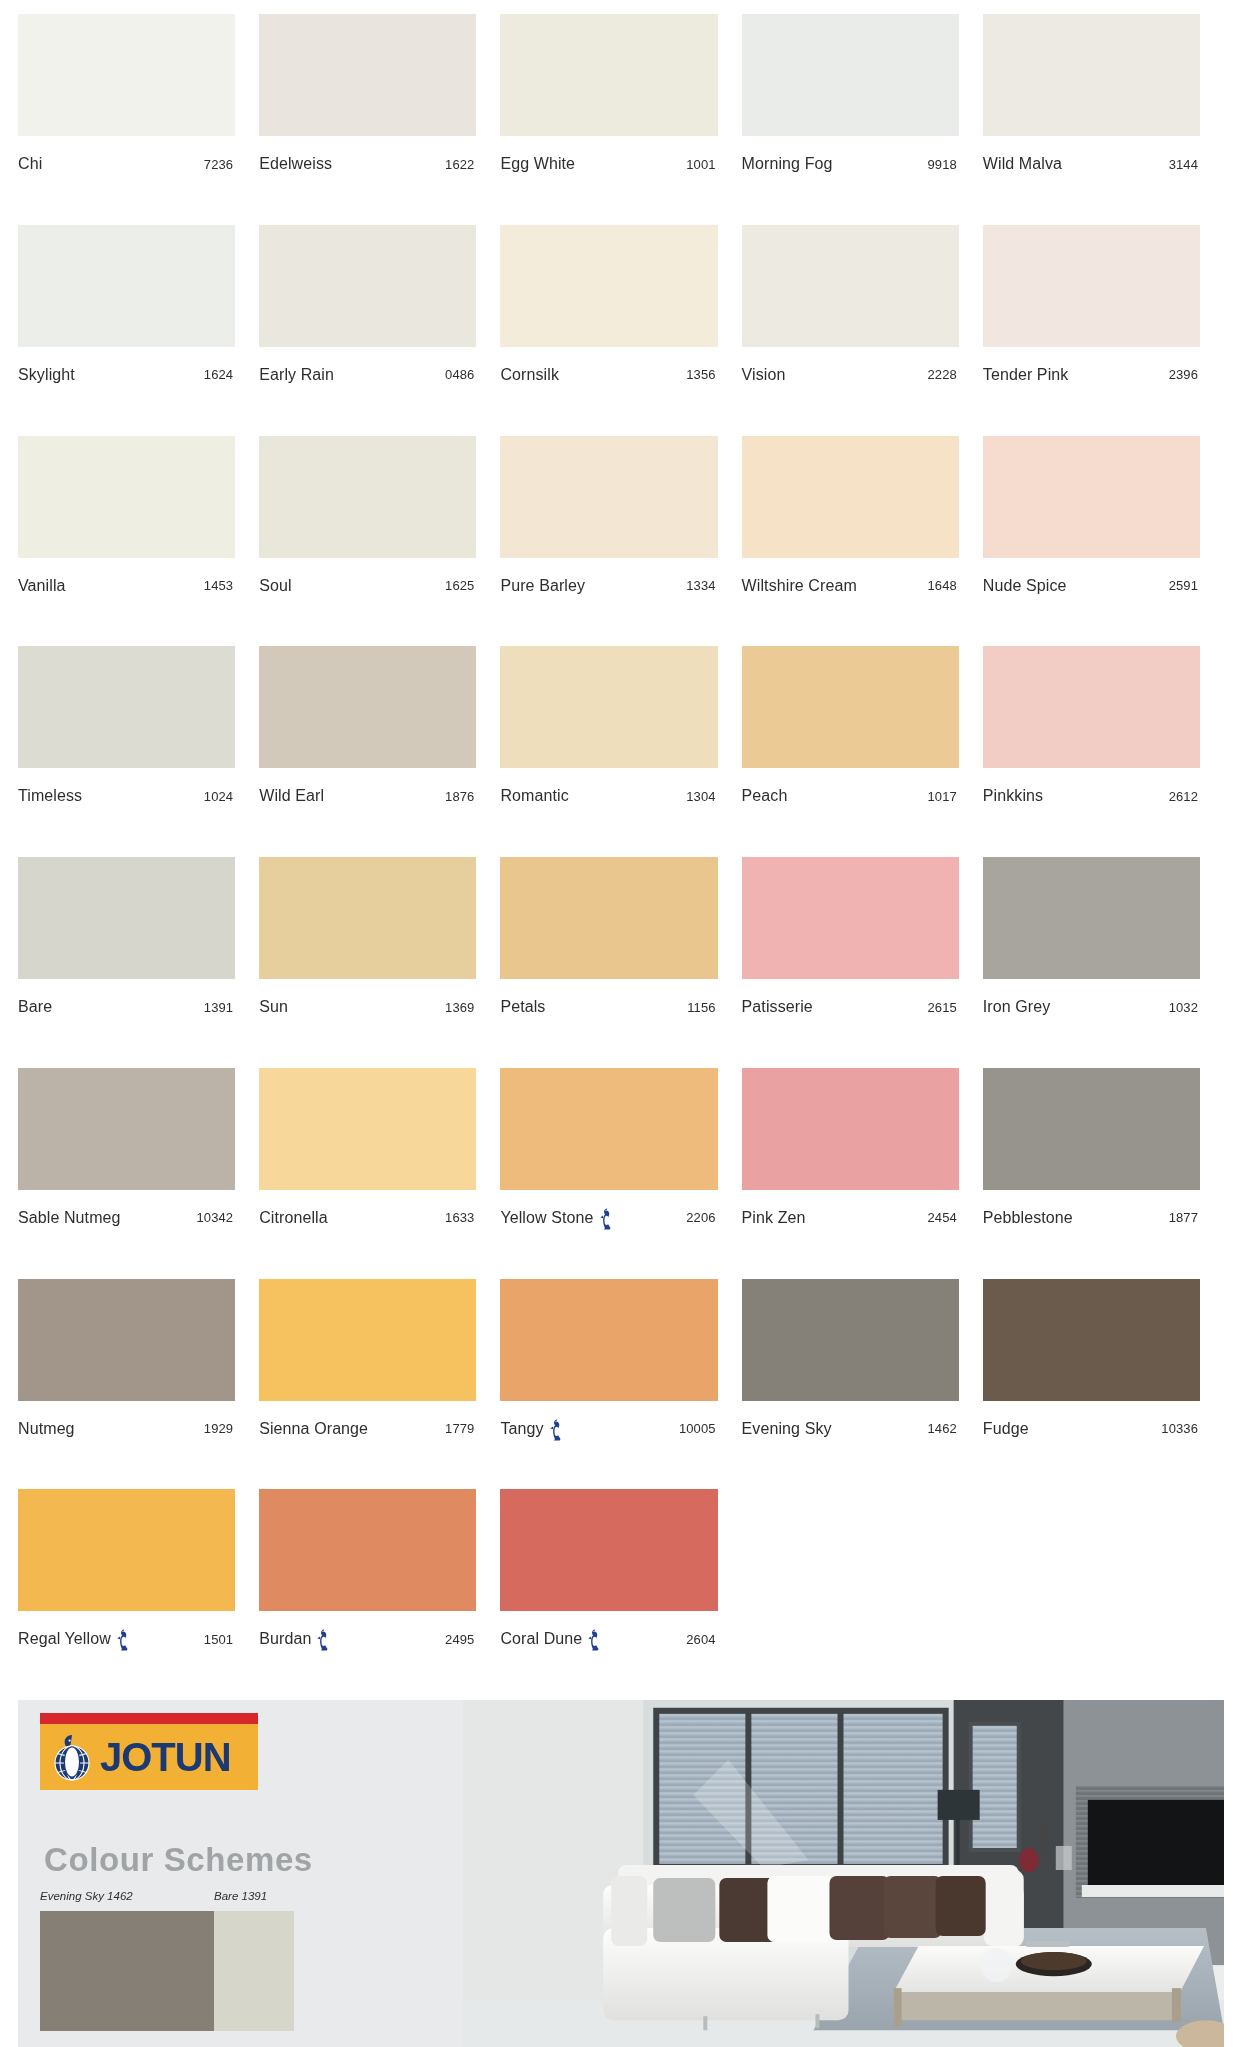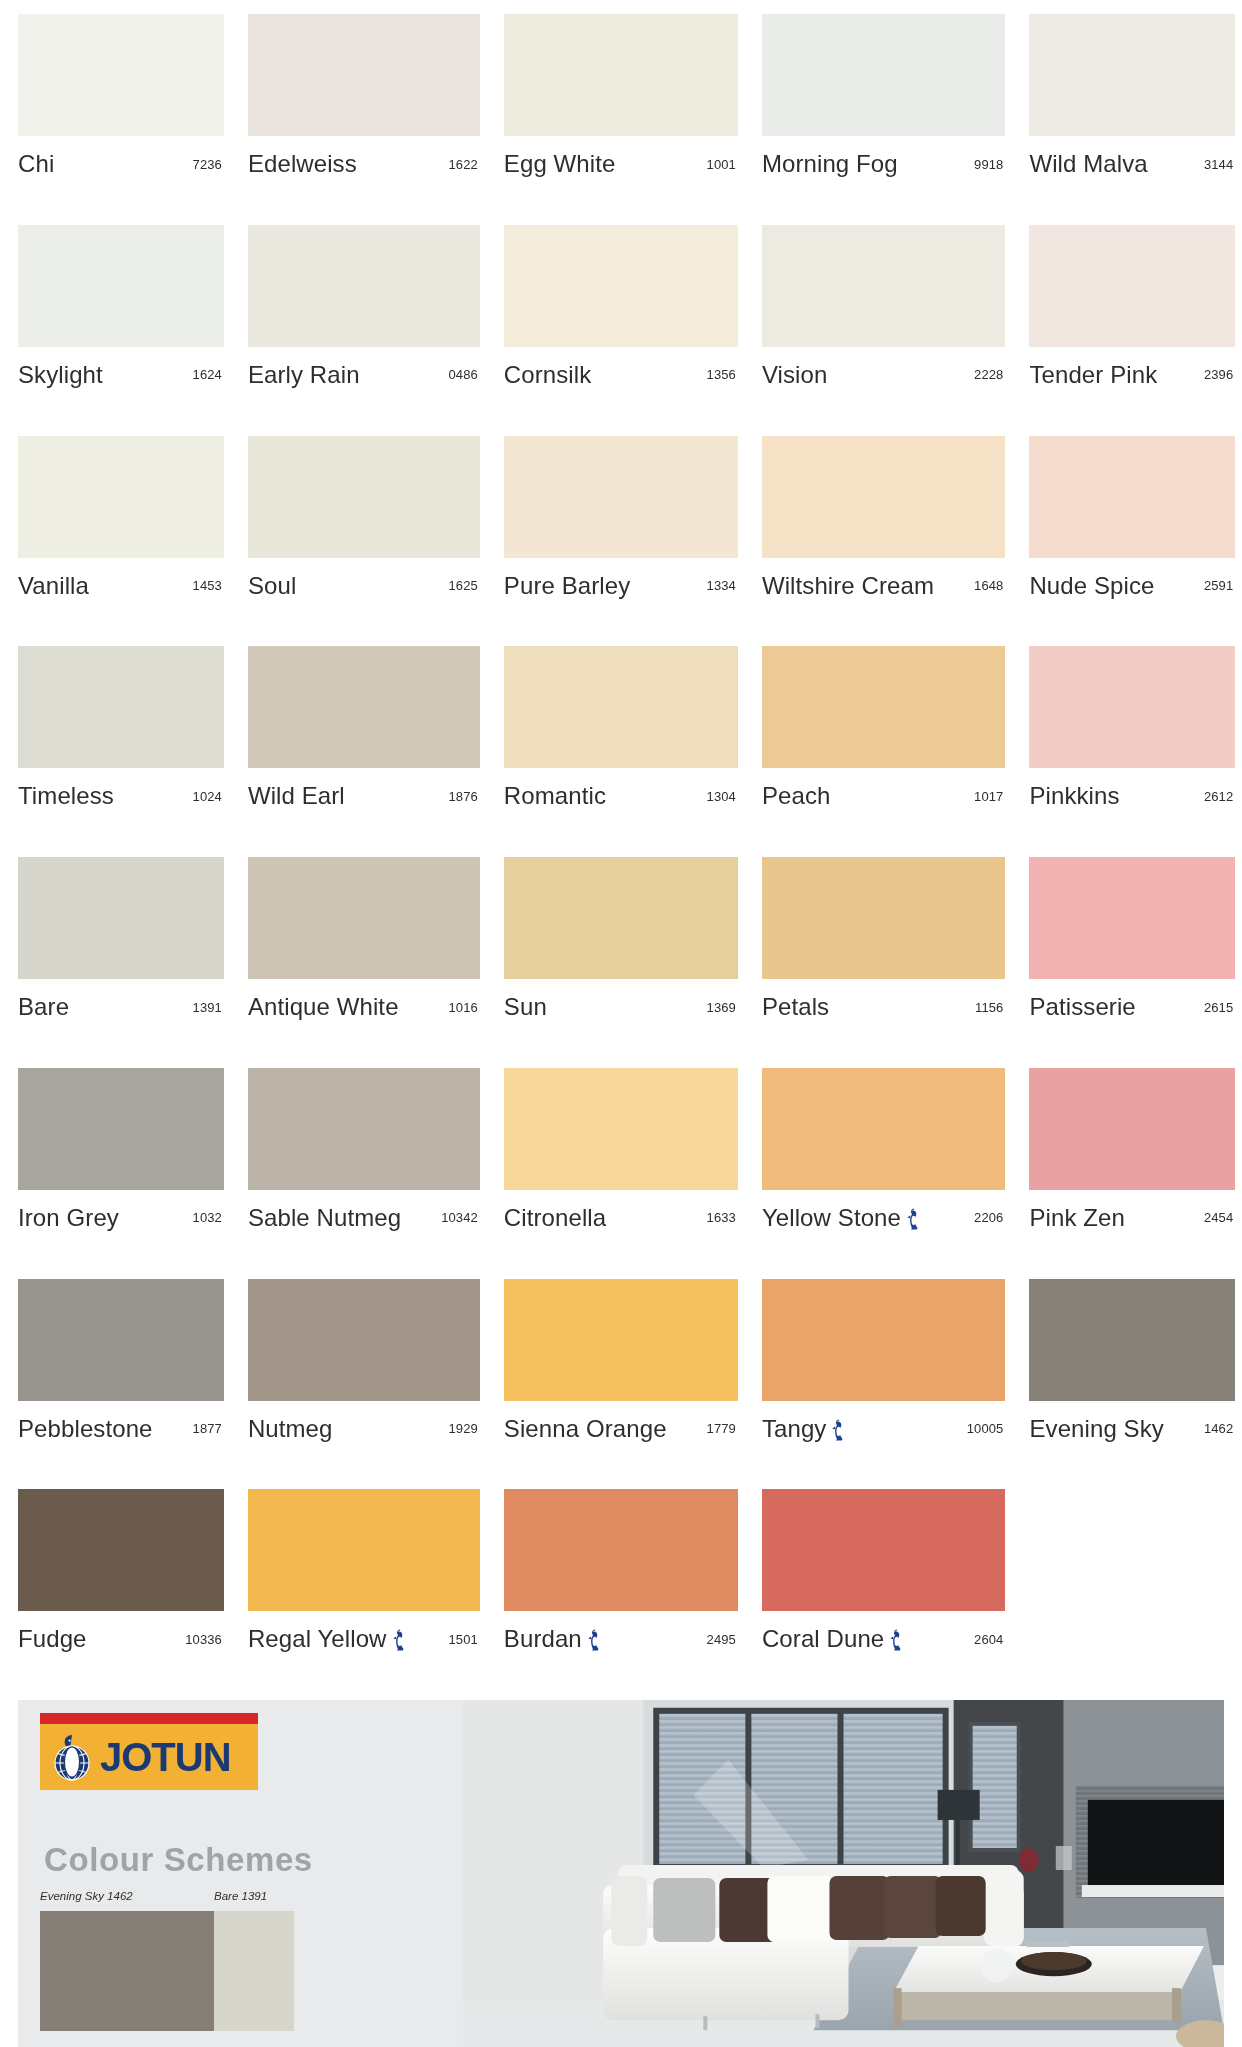--- a/index.html
+++ b/index.html
@@ -56,21 +56,21 @@
   }
 
   .name-wrap {
     display: flex;
     align-items: center;
     gap: 6px;
     white-space: nowrap;
   }
 
   .cname {
-    font-size: 24px;
+    font-size: 16px;
     color: #2e2e2e;
     letter-spacing: 0.1px;
   }
 
   .ccode {
     font-size: 13px;
     color: #2e2e2e;
     letter-spacing: 0.1px;
     margin-left: 40px;
   }
@@ -358,29 +358,20 @@
           <span class="ccode">2612</span>
         </div>
       </div>
       <div class="cell">
         <div class="chip" style="background: rgb(214, 214, 205);"></div>
         <div class="cell-label">
           <div class="name-wrap">
             <span class="cname">Bare</span>
           </div>
           <span class="ccode">1391</span>
-        </div>
-      </div>
-      <div class="cell">
-        <div class="chip" style="background: rgb(205, 196, 181);"></div>
-        <div class="cell-label">
-          <div class="name-wrap">
-            <span class="cname">Antique White</span>
-          </div>
-          <span class="ccode">1016</span>
         </div>
       </div>
       <div class="cell">
         <div class="chip" style="background: rgb(230, 207, 157);"></div>
         <div class="cell-label">
           <div class="name-wrap">
             <span class="cname">Sun</span>
           </div>
           <span class="ccode">1369</span>
         </div>

